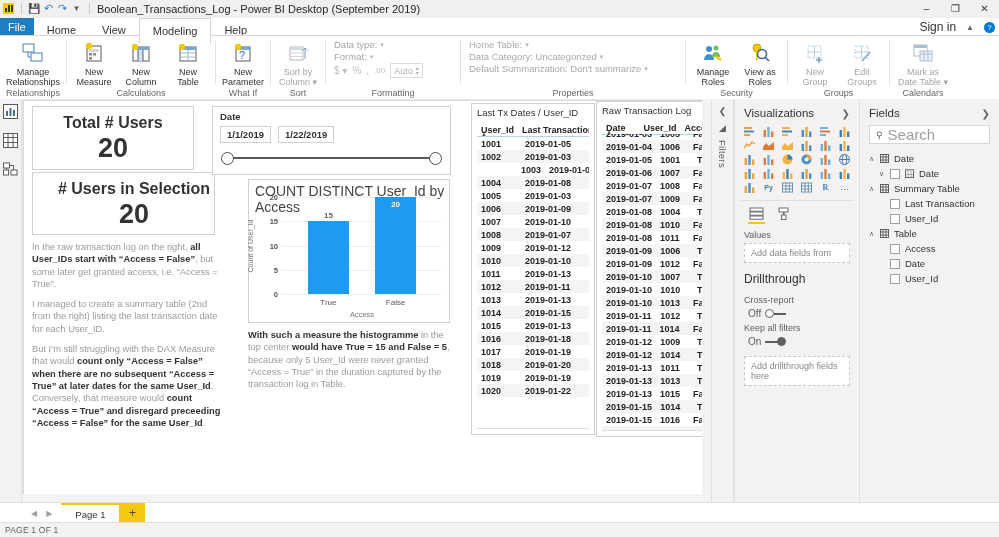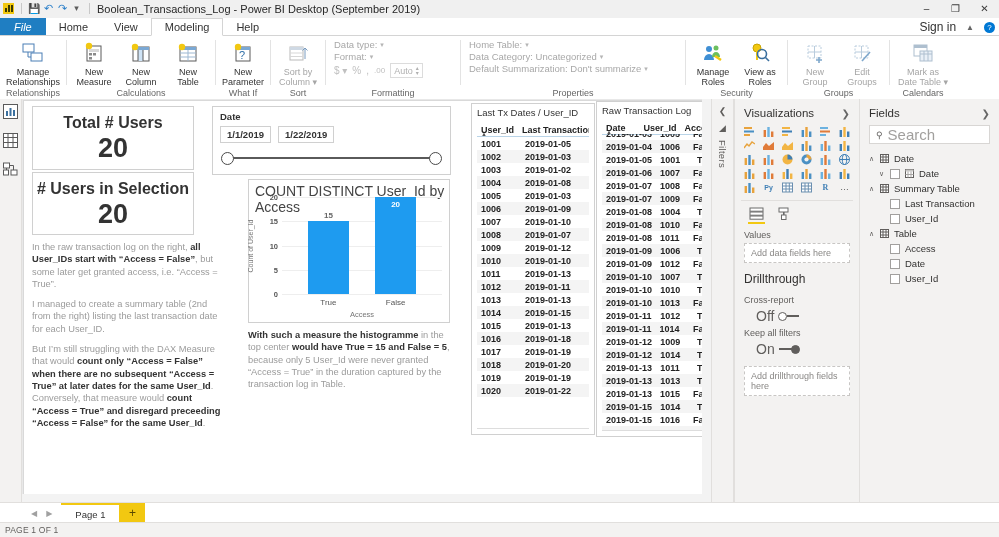--- a/index.html
+++ b/index.html
@@ -21,22 +21,22 @@
   .tb-pbi:after{content:"";position:absolute;left:5px;bottom:2px;width:2px;height:7px;background:#3a3a00;box-shadow:3px 0 0 0 #3a3a00;}
   .tb-save{color:#2b7fc9;font-size:10px;}
   .tb-undo{color:#2b7fc9;font-size:11px;}
   .tb-sep{width:1px;height:11px;background:#c8c8c8;margin:0 4px;}
   .tb-title{font-size:11px;color:#262626;white-space:nowrap;}
   .tb-right{position:absolute;right:0;top:0;height:17px;display:flex;align-items:center;}
   .winbtn{width:29px;height:17px;display:flex;align-items:center;justify-content:center;font-size:10px;color:#3b3b3b;}
 
   
   .menubar{height:18px;background:#ffffff;display:flex;align-items:stretch;font-size:11px;position:relative;}
-  .mtab{padding:6px 13px;display:flex;align-items:center;color:#333;white-space:nowrap;}
-  .mtab.file{background:#1f7ec2;color:#fff;padding:0 14px;font-style:italic;}
+  .mtab{padding:12px 13px;display:flex;align-items:center;color:#333;white-space:nowrap;}
+  .mtab.file{background:#1f7ec2;color:#fff;padding:0 8px;}
   .mtab.active{background:#fff;border:1px solid #d4d4d4;border-bottom:1px solid #fff;position:relative;z-index:3;border-top:1px solid #d4d4d4;}
   .menuline{position:absolute;left:0;right:0;bottom:0;height:1px;background:#d4d4d4;}
 
   
   .ribbon{height:63px;background:#fff;border-bottom:1px solid #d4d4d4;display:flex;position:relative;}
   .rgroup{position:relative;display:flex;flex-direction:column;align-items:center;height:63px;padding:0 4px;}
   .rgroup .gcontent{flex:1;display:flex;align-items:flex-start;padding-top:3px;gap:1px;}
   .rgroup .glabel{font-size:9px;color:#666;height:12px;line-height:12px;white-space:nowrap;}
   .rsep{width:1px;background:#e3e3e3;margin:4px 0 14px 0;}
   .rbtn{width:46px;display:flex;flex-direction:column;align-items:center;gap:2px;padding-top:2px;cursor:default;}
@@ -118,21 +118,21 @@
   .vizcell{height:12px;display:flex;align-items:center;justify-content:center;}
   .sectdiv{border-top:1px solid #e1dfdd;margin:7px 6px 0 6px;}
   .fmttabs{display:flex;gap:11px;padding:6px 0 0 13px;}
   .fmttab{width:17px;display:flex;flex-direction:column;align-items:center;gap:2px;}
   .fmttab .ul{height:2px;width:17px;background:#f2c811;}
   .fmttab .ul.off{background:transparent;}
   .fieldwell-lab{font-size:9px;color:#605e5c;padding:6px 0 3px 9px;}
   .dropzone{margin:0 9px;border:1px dashed #c8c6c4;background:#fff;font-size:9px;color:#8a8886;padding:4px 6px;}
   .drill-title{font-size:12px;color:#323130;padding:9px 0 5px 9px;}
   .toggle-lab{font-size:9px;color:#605e5c;padding:4px 0 3px 9px;}
-  .togrow{display:flex;align-items:center;gap:4px;padding-left:21px;font-size:14px;color:#605e5c;}
+  .togrow{display:flex;align-items:center;gap:4px;padding-left:13px;font-size:10px;color:#605e5c;}
   .tog{width:21px;height:9px;position:relative;display:inline-block;}
   .tog .knob{position:absolute;top:0;width:9px;height:9px;border-radius:50%;border:1.5px solid #605e5c;background:#fff;box-sizing:border-box;}
   .tog .bar{position:absolute;top:3.5px;height:2px;background:#605e5c;}
   .tog.on .knob{background:#605e5c;border-color:#605e5c;right:0;}
   .tog.on .bar{left:0;right:7px;}
   .tog.off .knob{left:0;}
   .tog.off .bar{left:9px;right:0;}
 
   .searchbox{margin:0 9px;height:17px;background:#fff;border:1px solid #d8d6d4;display:flex;align-items:center;gap:5px;padding:0 6px;}
   .searchbox .sph{font-size:15px;color:#a19f9d;}
@@ -455,21 +455,21 @@
     </div>
 
     <div class="canvaswrap">
       <div class="canvas">
 
         <div class="vis bordered card" style="left:8px;top:5px;width:160px;height:62px;">
           <div class="clab">Total # Users</div>
           <div class="cval">20</div>
         </div>
 
-        <div class="vis bordered card" style="left:8px;top:71px;width:160px;height:61px;">
+        <div class="vis bordered card" style="left:8px;top:71px;width:160px;height:61px;padding-left:21px;">
           <div class="clab"># Users in Selection</div>
           <div class="cval">20</div>
         </div>
 
         <div class="vis tbox" style="left:8px;top:140px;width:196px;height:160px;">
           <p>
             <span>In the raw transaction log on the right, </span><b>all User_IDs start with “Access = False”</b><span>, but some later get granted access, i.e. “Access = True”.</span>
           </p>
           <p>I managed to create a summary table (2nd from the right) listing the last transaction date for each User_ID.</p>
           <p>
@@ -535,21 +535,21 @@
             <div id="summary-rows">
                 <div class="trow">
                   <div class="td" style="width: 36px;">1001</div>
                   <div class="td">2019-01-05</div>
                 </div>
                 <div class="trow alt">
                   <div class="td" style="width: 36px;">1002</div>
                   <div class="td">2019-01-03</div>
                 </div>
                 <div class="trow">
-                  <div class="td" style="width: 36px;">1003</div>
+                  <div class="td" style="width: 36px; margin-left: 40px;">1003</div>
                   <div class="td">2019-01-02</div>
                 </div>
                 <div class="trow alt">
                   <div class="td" style="width: 36px;">1004</div>
                   <div class="td">2019-01-08</div>
                 </div>
                 <div class="trow">
                   <div class="td" style="width: 36px;">1005</div>
                   <div class="td">2019-01-03</div>
                 </div>
@@ -982,21 +982,21 @@
         <div class="fmttab">
           <svg width="15" height="13" viewBox="0 0 15 13">
               <rect x="2" y="1" width="9" height="4" fill="#fff" stroke="#6b6b6b"></rect>
               <rect x="6" y="5" width="1.6" height="3" fill="#6b6b6b"></rect>
               <rect x="4.5" y="8" width="4.5" height="4.5" fill="#fff" stroke="#6b6b6b"></rect>
             </svg>
           <div class="ul off"></div>
         </div>
       </div>
       <div class="fieldwell-lab">Values</div>
-      <div class="dropzone">Add data fields here</div>
+      <div class="dropzone">Add data fields from</div>
       <div class="drill-title">Drillthrough</div>
       <div class="toggle-lab">Cross-report</div>
       <div class="togrow">
         <span>Off</span>
         <span class="tog off">
             <span class="bar"></span>
             <span class="knob"></span>
           </span>
       </div>
       <div class="toggle-lab">Keep all filters</div>

